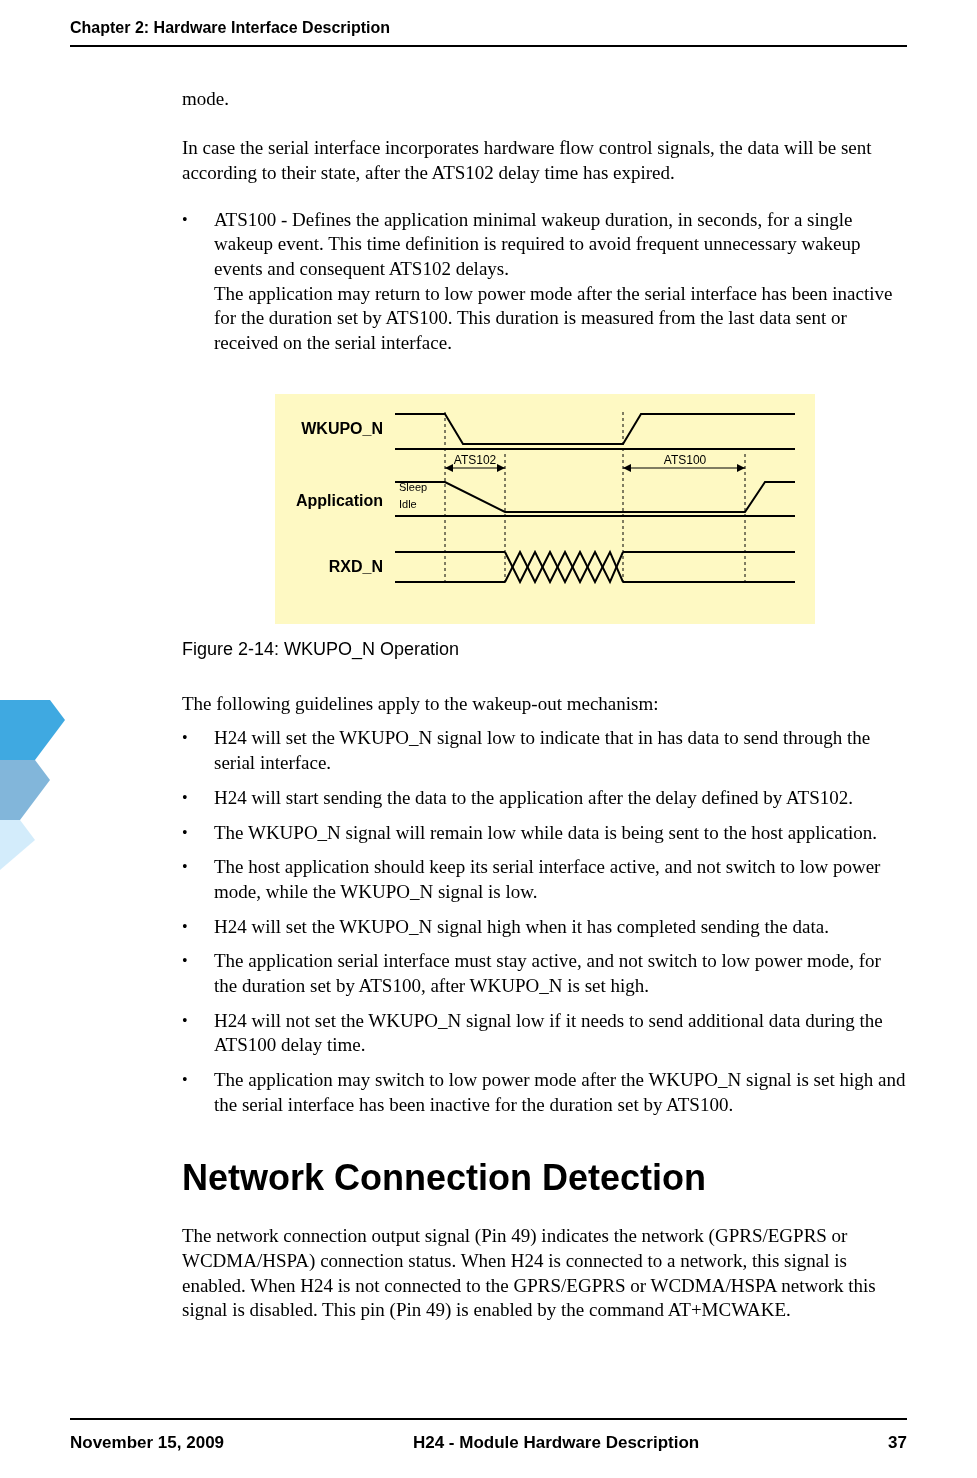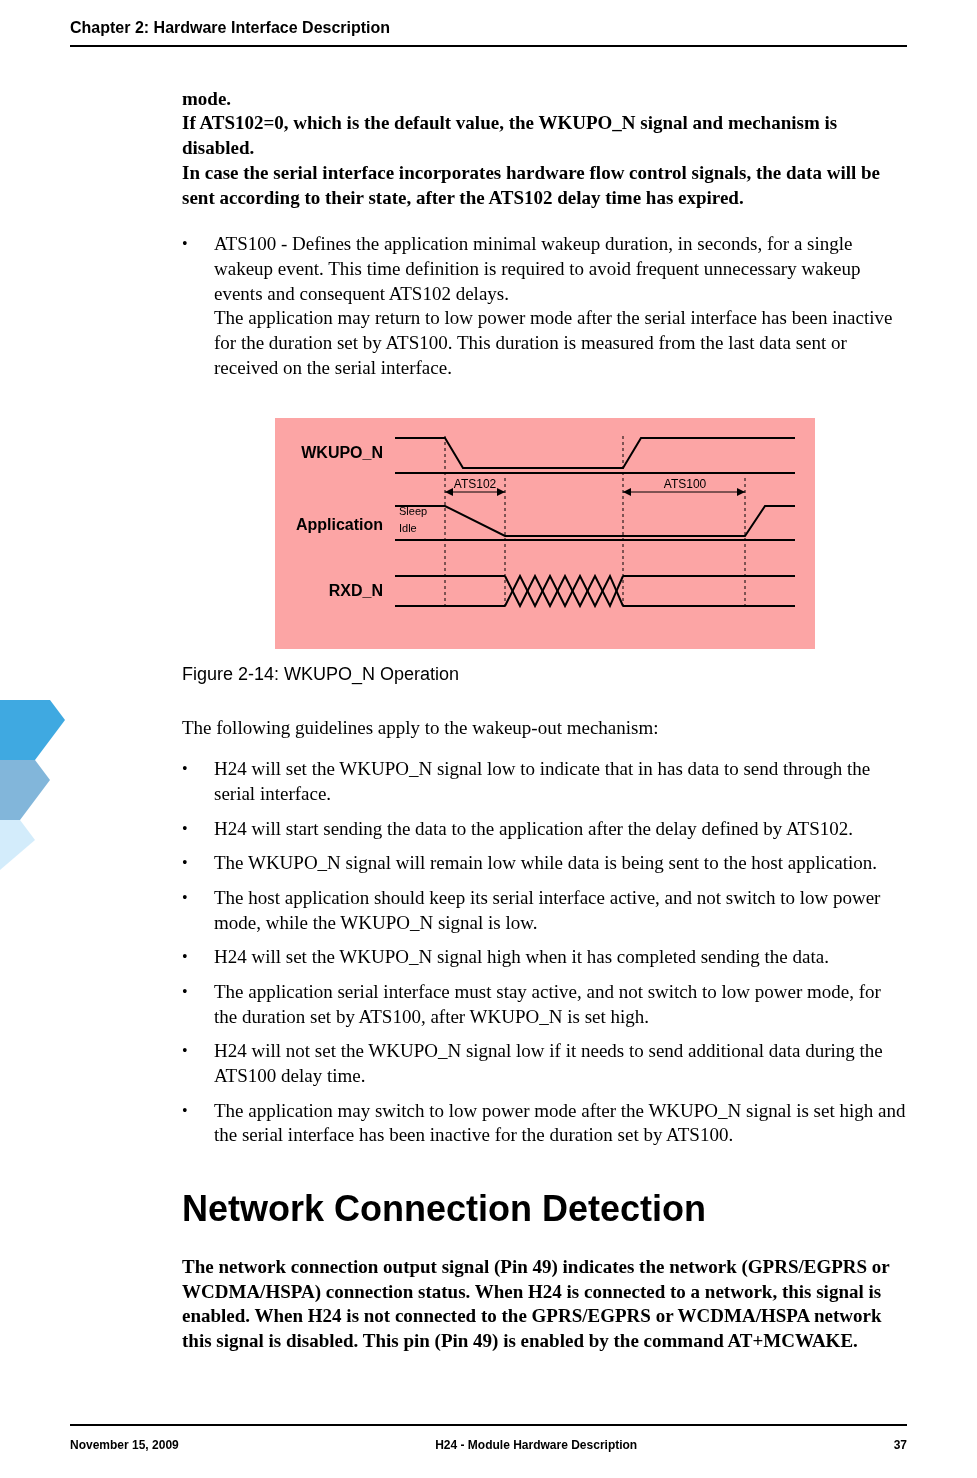--- a/index.html
+++ b/index.html
@@ -10,31 +10,31 @@
       font-size: 19px;
       line-height: 1.3;
       position: relative;
       background: white;
       color: #000;
     }
     .page { padding: 18px 70px 30px 70px; position: relative; height: 100%; }
     .header { display: flex; border-bottom: 2px solid #000; padding-bottom: 6px; margin-bottom: 40px; }
     .header-text { font-family: Arial, Helvetica, sans-serif; font-weight: bold; font-size: 16px; }
     .content { margin-left: 112px; }
-    .para { margin-bottom: 22px; font-weight: bold; }
+    .para { margin-bottom: 22px; }
     .bullet-row { display: flex; margin-bottom: 22px; }
     .bullet-sym { width: 32px; flex-shrink: 0; font-size: 16px; padding-top: 2px; }
     .bullet-body { flex: 1; }
     .figure-wrap { text-align: center; margin: 38px 0 14px 0; }
-    .figure-box { display: inline-block; background:#fca5a5; }
+    .figure-box { display: inline-block; background:#fef9c3; }
     .figure-caption { font-family: Arial, Helvetica, sans-serif; font-weight: normal; font-size: 18px; margin-top: 14px; margin-bottom: 30px; }
-    .guidelines-intro { margin-bottom: 16px; font-family: Liberation Serif, serif; }
+    .guidelines-intro { margin-bottom: 10px; font-family: Liberation Serif, serif; }
     .tight-list .bullet-row { margin-bottom: 10px; }
     .h2 { font-family: Arial, Helvetica, sans-serif; font-weight: bold; font-size: 36px; margin-top: 38px; margin-bottom: 22px; }
-    .footer { position: absolute; bottom: 24px; left: 70px; right: 70px; border-top: 2px solid #000; padding-top: 12px; display: flex; justify-content: space-between; font-family: Arial, Helvetica, sans-serif; font-weight: bold; font-size: 12px; }
+    .footer { position: absolute; bottom: 24px; left: 70px; right: 70px; border-top: 2px solid #000; padding-top: 12px; display: flex; justify-content: space-between; font-family: Arial, Helvetica, sans-serif; font-weight: bold; font-size: 17px; }
     .side-deco { position: absolute; left: 0; top: 700px; }
     svg text { font-family: Arial, Helvetica, sans-serif; }
   </style>
 </head>
 <body>
 
 <div class="side-deco">
   <svg width="70" height="180" viewBox="0 0 70 180">
     <polygon points="0,0 50,0 65,20 35,60 0,60" fill="#3fa9e1"></polygon>
     <polygon points="0,60 35,60 50,80 20,120 0,120" fill="#2e86c1" opacity="0.6"></polygon>
@@ -45,21 +45,21 @@
 <div class="page">
 
   <div class="header">
     <span class="header-text">Chapter 2:  Hardware Interface Description</span>
   </div>
 
   <div class="content">
 
     <div class="para" style="margin-bottom:22px;">
       <span>mode.</span><br>
-      <span>If ATS102=0, which is the default value, the WKUPO_N signal and mechanism is disabled.</span><br>
+      <br>
       <span>In case the serial interface incorporates hardware flow control signals, the data will be sent according to their state, after the ATS102 delay time has expired.</span>
     </div>
 
     <div class="bullet-row">
       <div class="bullet-sym">•</div>
       <div class="bullet-body">
         <div>ATS100 - Defines the application minimal wakeup duration, in seconds, for a single wakeup event. This time definition is required to avoid frequent unnecessary wakeup events and consequent ATS102 delays.</div>
         <div>The application may return to low power mode after the serial interface has been inactive for the duration set by ATS100. This duration is measured from the last data sent or received on the serial interface.</div>
       </div>
     </div>

